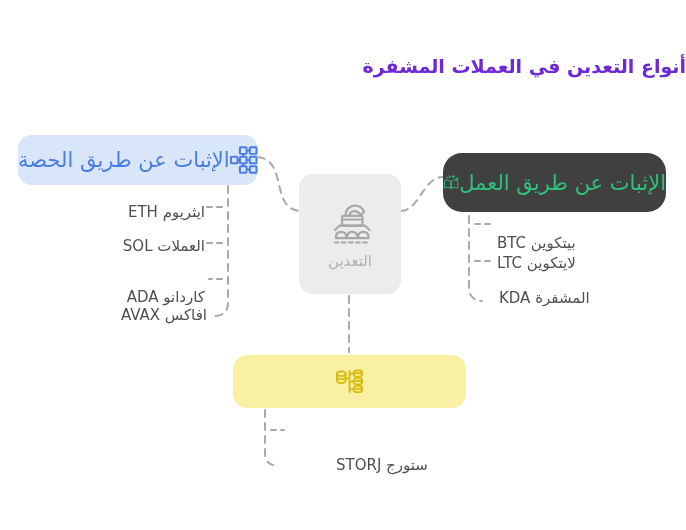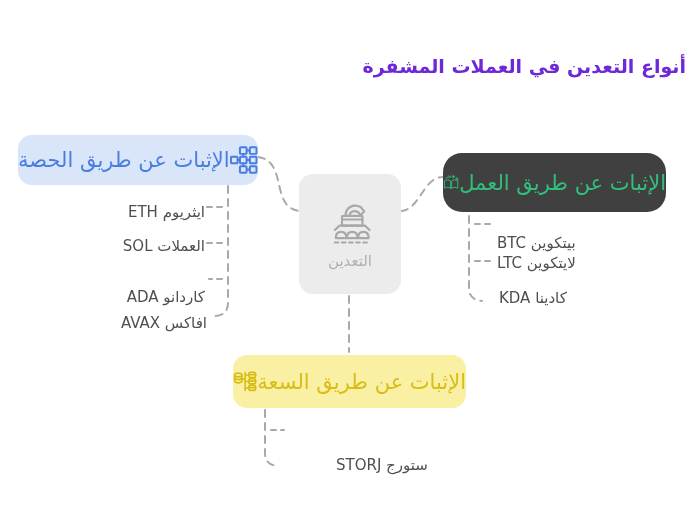--- a/index.html
+++ b/index.html
@@ -18,21 +18,21 @@
   .branch-work{left:443px;top:153px;width:223px;height:59px;background:#404040;color:#2fc07c;border-radius:19px;}
   .branch-capacity{left:233px;top:355px;width:233px;height:53px;background:#faf0a3;color:#d8bd17;}
   .center-node{
     left:299px;top:174px;width:102px;height:120px;background:#ececec;border-radius:14px;
     flex-direction:column;gap:5px;color:#b0b0b0;font-size:15px;
   }
   .item{position:absolute;z-index:2;font-size:15px;color:#4f4f4f;white-space:nowrap;}
   .i-eth{right:481px;top:203px;}
   .i-sol{right:481px;top:237px;}
   .i-ada{right:481px;top:272px;margin-top:16px;}
-  .i-avax{right:479px;top:306px;margin-top:8px;}
+  .i-avax{right:479px;top:306px;}
   .i-btc{left:497px;top:207px;margin-top:27px;}
   .i-ltc{left:497px;top:254px;text-align:right;}
   .i-kda{left:499px;top:289px;}
   .i-burst{left:286px;top:424px;}
   .i-storj{left:308px;top:456px;margin-left:28px;}
   svg{display:block;}
 </style>
 </head>
 <body>
 
@@ -92,21 +92,20 @@
       <path d="M4 13 Q11 8 17 14 L17 30 Q11 25 4 29 Z"></path>
       <path d="M32 13 Q25 8 19 14 L19 30 Q25 25 32 29 Z"></path>
       <path d="M6 8 Q8 4 12 5"></path>
       <path d="M13 2 L17 6 M17 2 L13 6"></path>
       <path d="M23 1 V7 M20 4 H26"></path>
       <path d="M31 6 V12 M28 9 H34"></path>
     </svg>
   </div>
 
   <div class="node branch branch-capacity">
-    <span>الإثبات عن طريق السعة</span>
     <svg width="29" height="27" viewBox="0 0 30 28" fill="none" stroke="#d8bd17" stroke-width="2" stroke-linecap="round" stroke-linejoin="round">
       <ellipse cx="6.5" cy="6" rx="4.5" ry="2.3"></ellipse>
       <path d="M2 6 V14 Q6.5 17.5 11 14 V6"></path>
       <path d="M2 10 Q6.5 13.5 11 10"></path>
       <path d="M15 3 V25 M11 11 H15 M15 6 H19 M15 14 H19 M15 22 H19"></path>
       <rect x="19.5" y="2.5" width="8.5" height="6.5" rx="2.5"></rect>
       <line x1="19.5" y1="5.5" x2="28" y2="5.5"></line>
       <rect x="19.5" y="10.5" width="8.5" height="6.5" rx="2.5"></rect>
       <line x1="19.5" y1="13.5" x2="28" y2="13.5"></line>
       <rect x="19.5" y="18.5" width="8.5" height="6.5" rx="2.5"></rect>
@@ -114,17 +113,17 @@
     </svg>
   </div>
 
   <div class="item i-eth">ايثريوم ETH</div>
   <div class="item i-sol">العملات SOL</div>
   <div class="item i-ada">كاردانو ADA</div>
   <div class="item i-avax">افاكس AVAX</div>
 
   <div class="item i-btc">بيتكوين BTC</div>
   <div class="item i-ltc">لايتكوين LTC</div>
-  <div class="item i-kda">كادينا KDA</div>
+  <div class="item i-kda">المشفرة KDA</div>
 
   <div class="item i-storj">ستورج STORJ</div>
 
 </div>
 
 </body></html>

